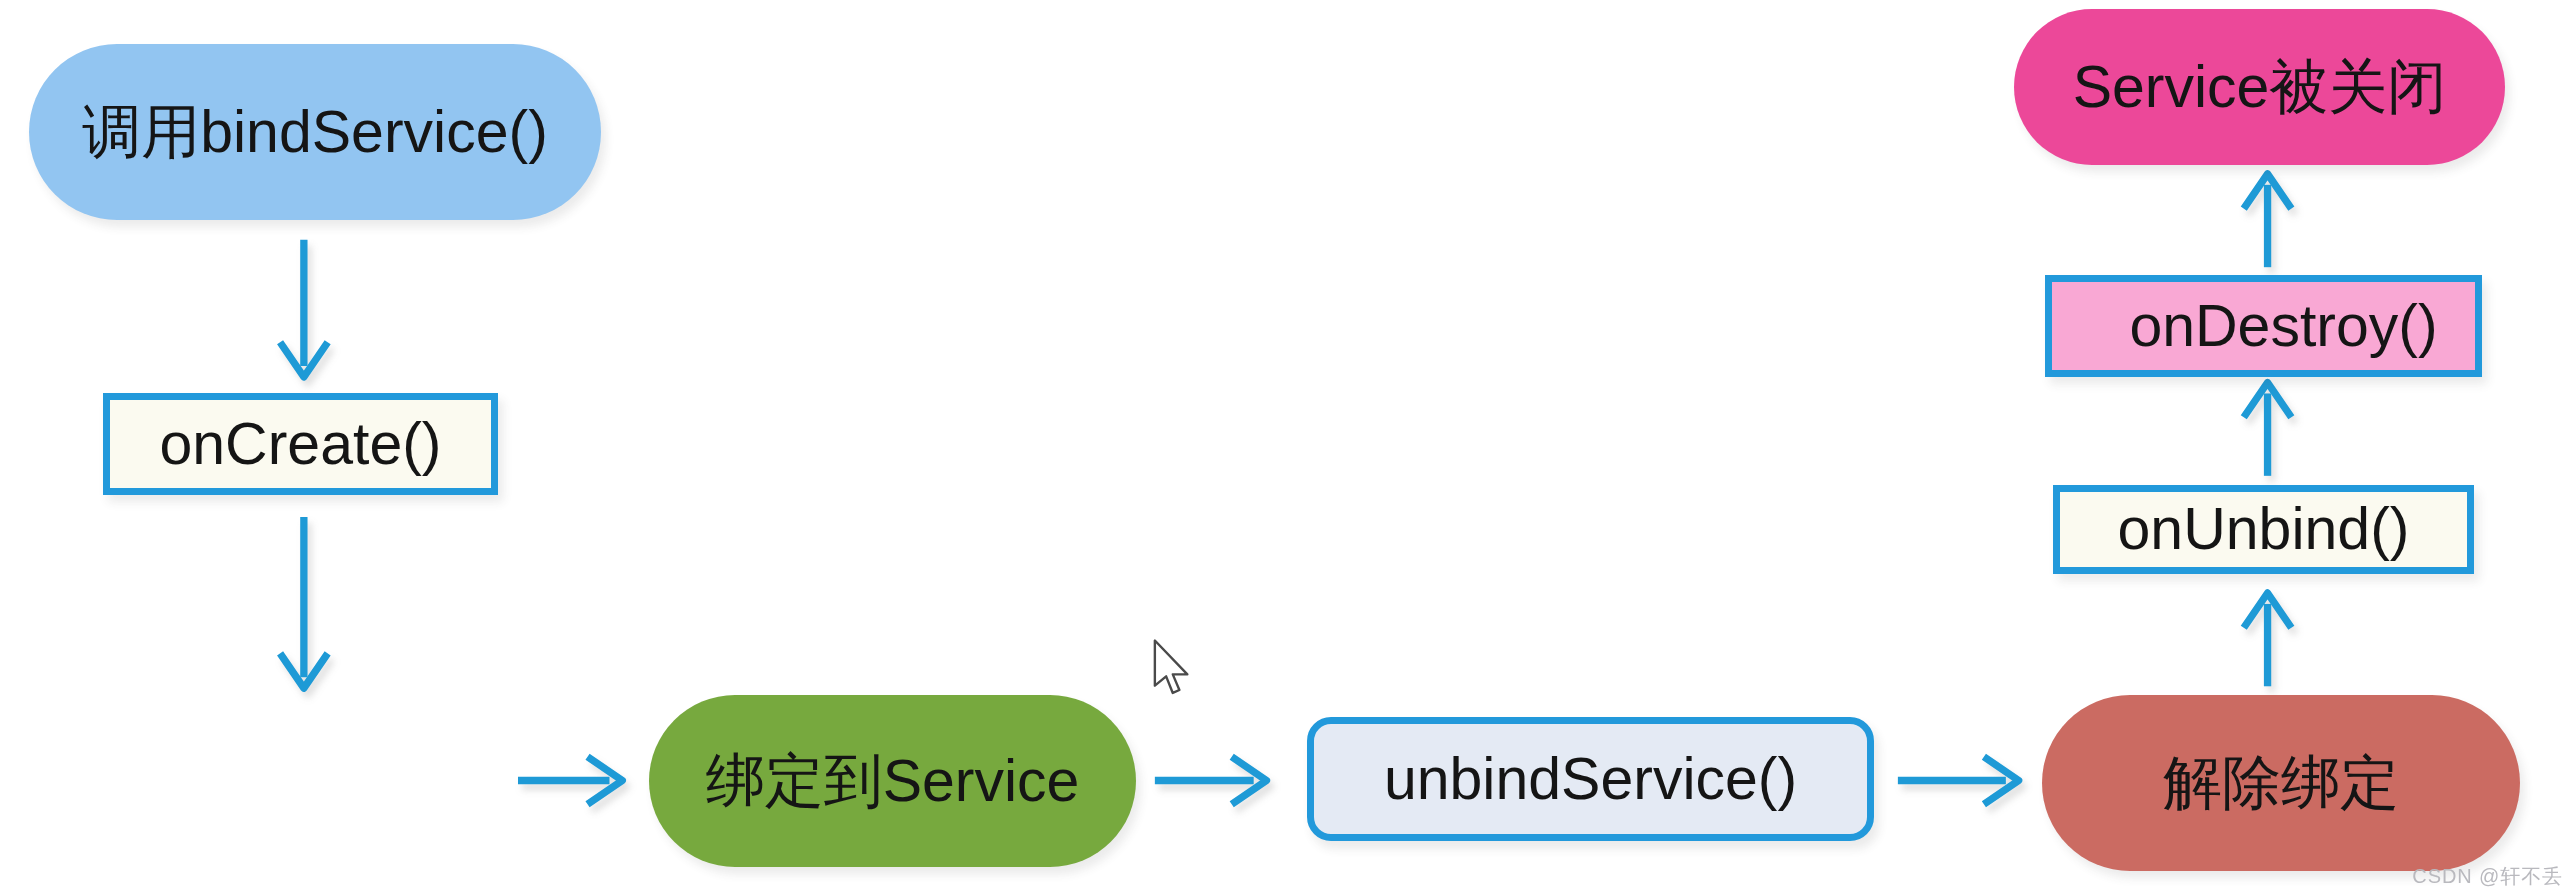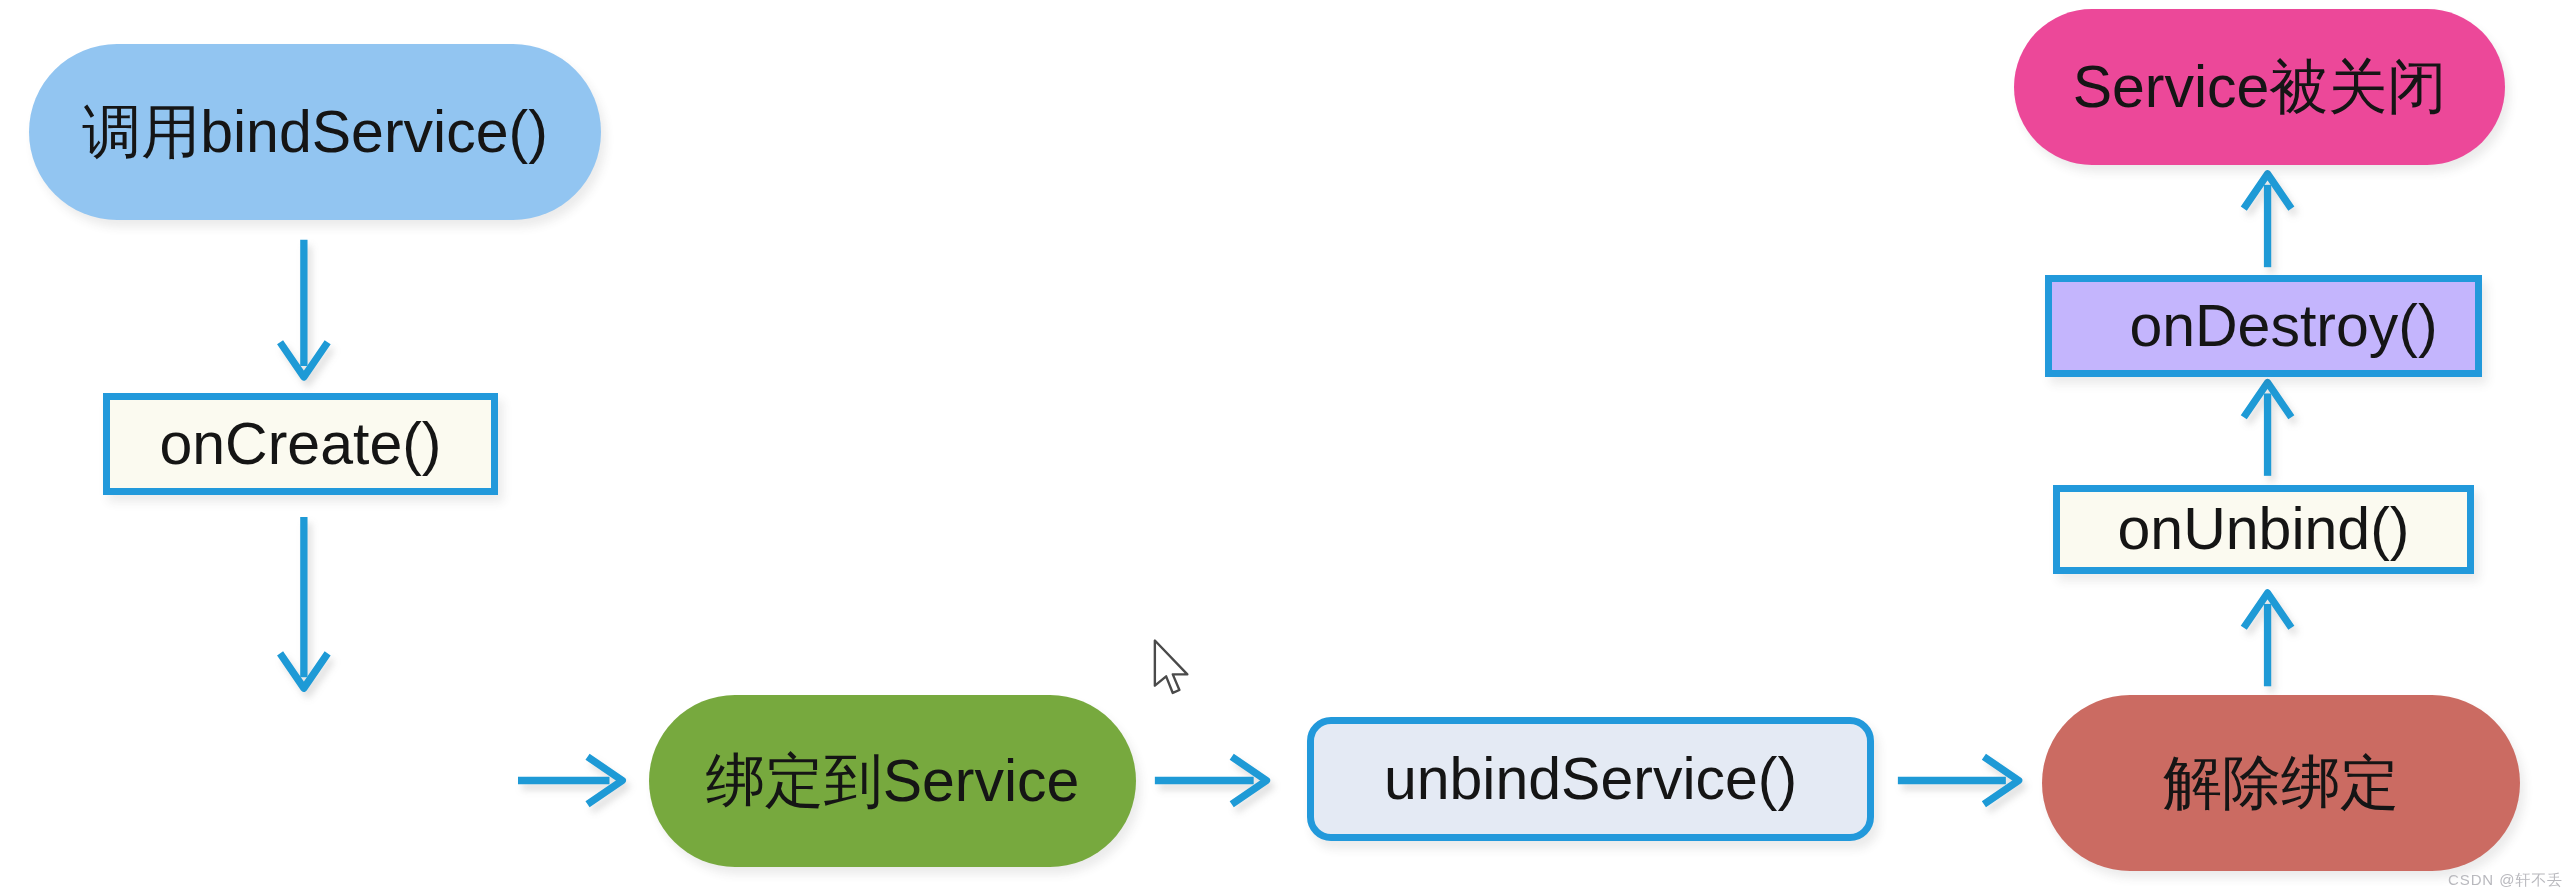--- a/index.html
+++ b/index.html
@@ -67,21 +67,21 @@
   #cursor-layer {
     position: absolute;
     left: 0; top: 0;
     width: 2576px; height: 894px;
     pointer-events: none;
   }
   #watermark {
     position: absolute;
     right: 13px;
     bottom: 3.7px;
-    font-size: 15px;
+    font-size: 20px;
     letter-spacing: 0.9px;
   }
 </style>
 </head>
 <body>
 
 <div id="canvas" style="color: rgb(21, 21, 21);">
 
   <svg id="arrow-layer" viewBox="0 0 2815 977">
     <g class="arrow" style="stroke: rgb(30, 154, 214);">
@@ -136,21 +136,21 @@
   </div>
 
   <div class="node pill" id="n-unbound" style="background-color: rgb(203, 107, 98);">
     <span class="label">解除绑定</span>
   </div>
 
   <div class="node rect" id="n-onunbind" style="background-color: rgb(251, 250, 240);">
     <span class="label">onUnbind()</span>
   </div>
 
-  <div class="node rect" id="n-ondestroy" style="background-color: #c4b5fd; padding-left: 40px;">
+  <div class="node rect" id="n-ondestroy" style="background-color: #f9a8d4; padding-left: 40px;">
     <span class="label">onDestroy()</span>
   </div>
 
   <div class="node pill" id="n-closed" style="background-color: #ec4899;">
     <span class="label">Service被关闭</span>
   </div>
 
   <svg id="cursor-layer" viewBox="0 0 2815 977">
     <polygon points="0,0 0,34 8.5,27 13.5,39.5 18.5,37.3 13.5,25.5 24.5,25.5" transform="translate(1262,700) scale(1.45)" fill="#ffffff" stroke="#4a4a4a" stroke-width="1.8" stroke-linejoin="round"></polygon>
   </svg>

